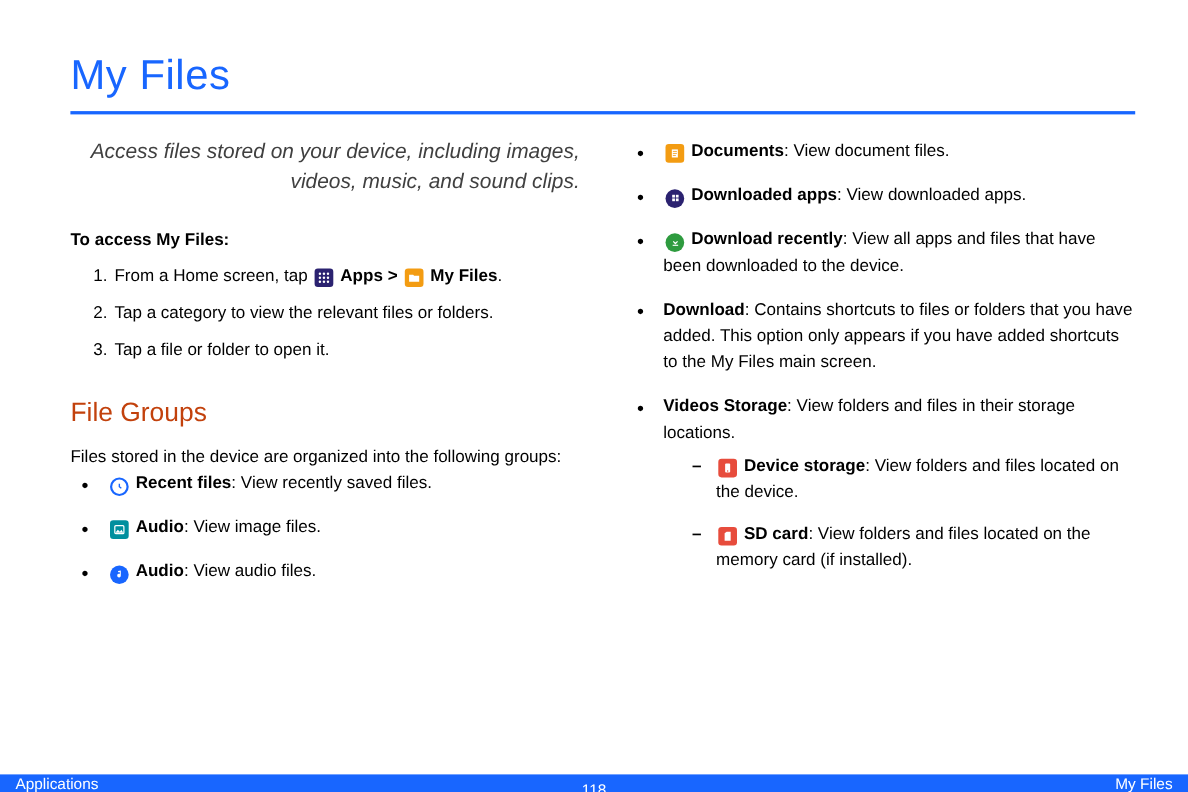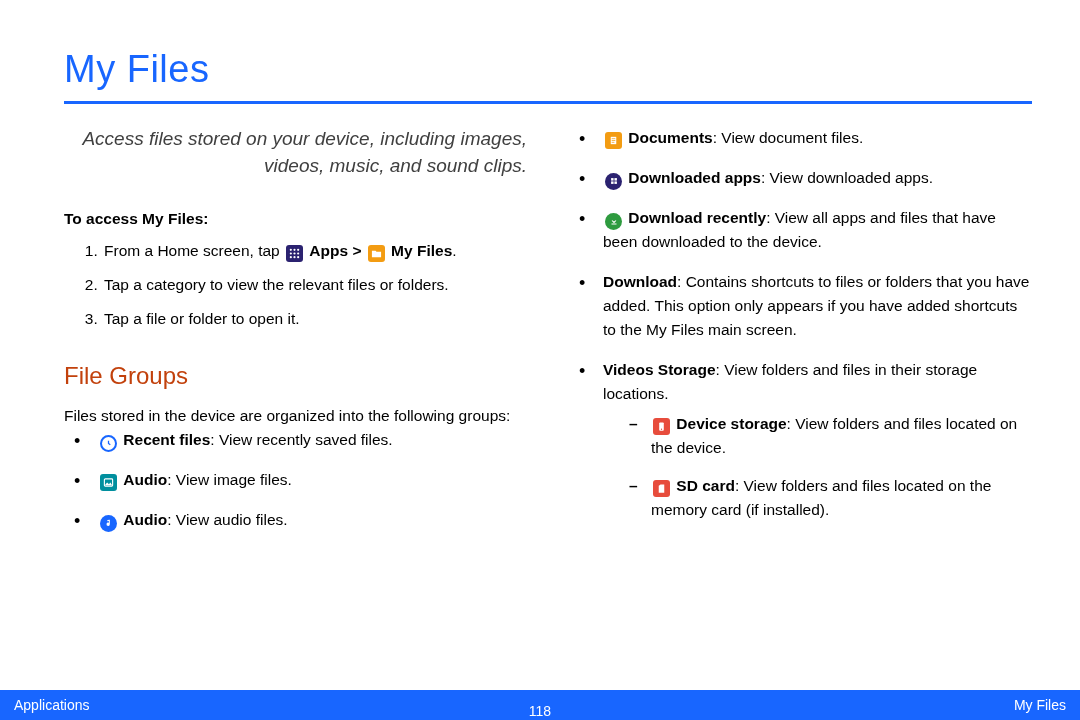--- a/index.html
+++ b/index.html
@@ -18,21 +18,21 @@
   .bullets { list-style: none; padding-left: 16px; }
   .bullets > li { position: relative; padding-left: 18px; margin-bottom: 16px; }
   .bullets > li::before { content: "•"; position: absolute; left: -6px; top: 0; font-size: 18px; }
   .sub { list-style: none; padding-left: 32px; margin-top: 6px; }
   .sub > li { position: relative; padding-left: 16px; margin-bottom: 14px; }
   .sub > li::before { content: "–"; position: absolute; left: -6px; top: 0; font-weight: bold; }
   .b { font-weight: bold; }
   .icon { display: inline-flex; align-items: center; justify-content: center; width: 17px; height: 17px; border-radius: 3px; vertical-align: -3px; margin: 0 2px; }
   .icon.circle { border-radius: 50%; }
   .icon svg { display: block; }
-  .footer { position: absolute; left: 0; right: 0; bottom: 0; height: 30px; background: #1866ff; color: #fff; display: flex; align-items: center; justify-content: space-between; padding: 0 14px; font-size: 14px; }
+  .footer { position: absolute; left: 0; right: 0; bottom: 0; height: 16px; background: #1866ff; color: #fff; display: flex; align-items: center; justify-content: space-between; padding: 0 14px; font-size: 14px; }
   .footer .center { position: absolute; left: 50%; transform: translateX(-50%); margin-top: 12px; }
 </style>
 </head>
 <body>
 
 <div class="page">
 
   <div class="title">My Files</div>
   <div class="hr"></div>
 

